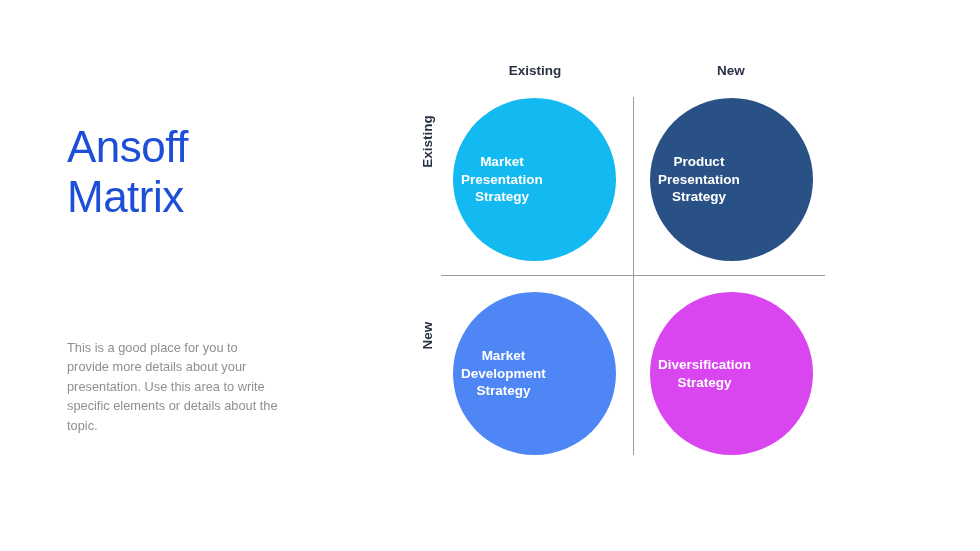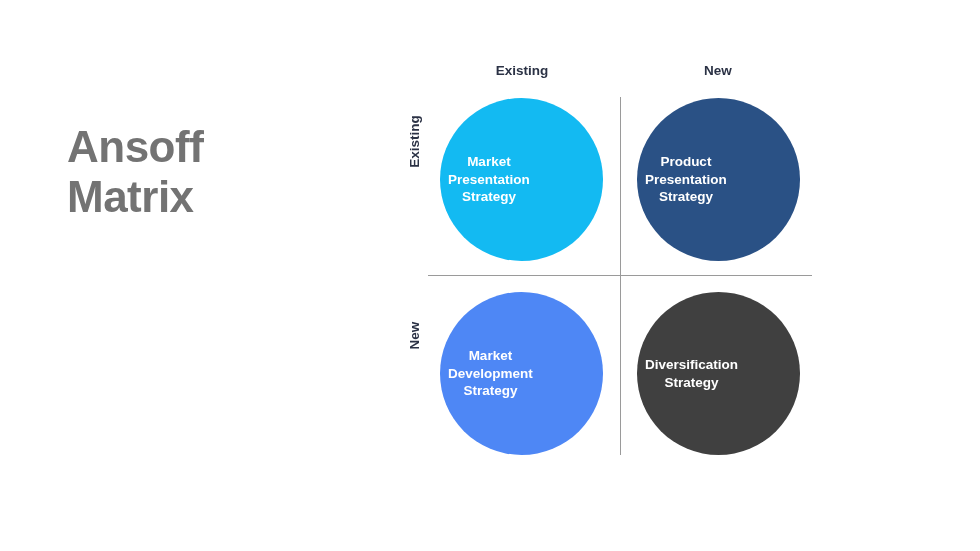--- a/index.html
+++ b/index.html
@@ -24,22 +24,22 @@
   
   .title-block {
     position: absolute;
     left: 67px;
     top: 122px;
     width: 300px;
   }
   .slide-title {
     font-size: 44px;
     line-height: 1.14;
-    font-weight: bold;
-    color: #737373;
+    font-weight: normal;
+    color: #1d4ed8;
     letter-spacing: -0.5px;
     margin: 0;
     white-space: pre-line;
   }
 
   .body-block {
     position: absolute;
     left: 67px;
     top: 338px;
     width: 215px;
@@ -47,21 +47,21 @@
   .body-text {
     font-size: 12.8px;
     line-height: 1.52;
     color: #8d8f94;
     margin: 0;
   }
 
   
   .matrix {
     position: absolute;
-    left: 400px;
+    left: 413px;
     top: 50px;
     width: 430px;
     height: 420px;
   }
 
   
   .axis-v {
     position: absolute;
     left: 220px;
     top: 47px;
@@ -134,20 +134,23 @@
 </head>
 <body style="background: rgb(255, 255, 255);">
 
 <div class="slide">
 
   <div class="title-block">
     <h1 class="slide-title">Ansoff
 Matrix</h1>
   </div>
 
+  <div class="body-block">
+    <p class="body-text">This is a good place for you to provide more details about your presentation. Use this area to write specific elements or details about the topic.</p>
+  </div>
 
   <div class="matrix">
 
     <div class="axis-v" style="background: rgb(154, 154, 154);"></div>
     <div class="axis-h" style="background: rgb(154, 154, 154);"></div>
 
     <div class="col-head existing">Existing</div>
     <div class="col-head new">New</div>
 
     <div class="row-head existing">Existing</div>
@@ -164,19 +167,19 @@
 Presentation
 Strategy</span>
     </div>
 
     <div class="bubble q3" style="background: rgb(78, 135, 245);">
       <span class="bubble-label">Market
 Development
 Strategy</span>
     </div>
 
-    <div class="bubble q4" style="background: #404040;">
+    <div class="bubble q4" style="background: #d946ef;">
       <span class="bubble-label">Diversification
 Strategy</span>
     </div>
 
   </div>
 </div>
 
 </body></html>

